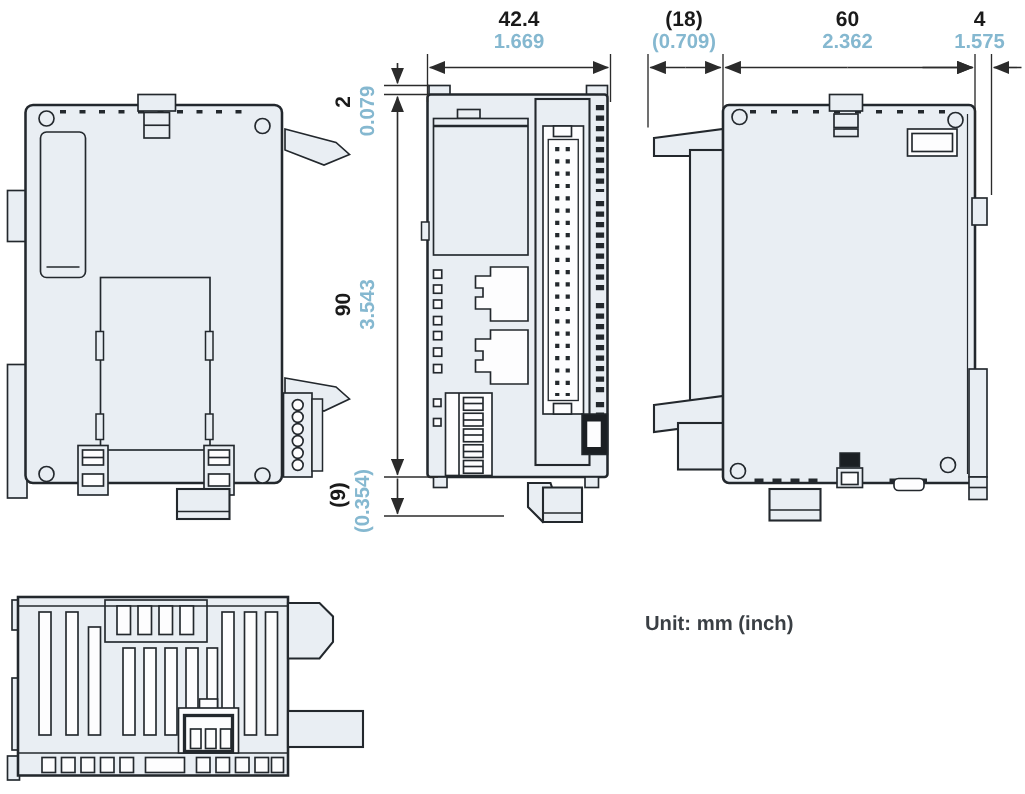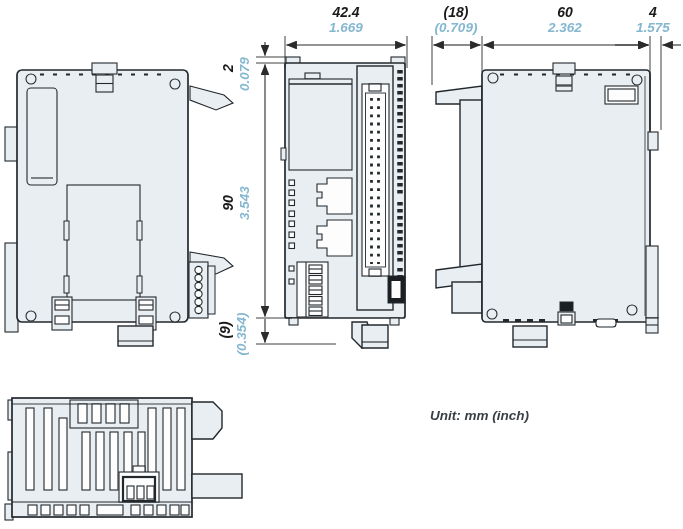--- a/index.html
+++ b/index.html
@@ -1,20 +1,20 @@
 <!DOCTYPE html>
 <html style="--line: #23282d; --body-fill: #e9eef3; --mm-text: #1a1a1a; --inch-text: #85b8d0; --background: #ffffff;"><head>
 <meta charset="utf-8">
 <style>
   html,body{margin:0;padding:0;}
   body{
     width:683px;height:529px;background:var(--background,#ffffff);
     font-family:"Liberation Sans",sans-serif;overflow:hidden;
   }
-  #stage{position:relative;width:683px;height:529px;font-style:italic;}
+  #stage{position:relative;width:683px;height:529px;}
   svg{display:block}
   .bf{fill:var(--body-fill,#e9eef3);stroke:var(--line,#23282d);}
   .wf{fill:#fdfdfe;stroke:var(--line,#23282d);stroke-width:1.1;}
   .sw17{stroke-width:1.7}
   .sw14{stroke-width:1.4}
   .sw11{stroke-width:1.1}
   .ln{stroke:var(--line,#23282d);fill:none;}
   .dk{fill:#1b1f23;stroke:var(--line,#23282d);stroke-width:1;}
   .dim{stroke:#2b2b2b;stroke-width:1.1;fill:none;}
   .ext{stroke:#2b2b2b;stroke-width:0.9;fill:none;}

